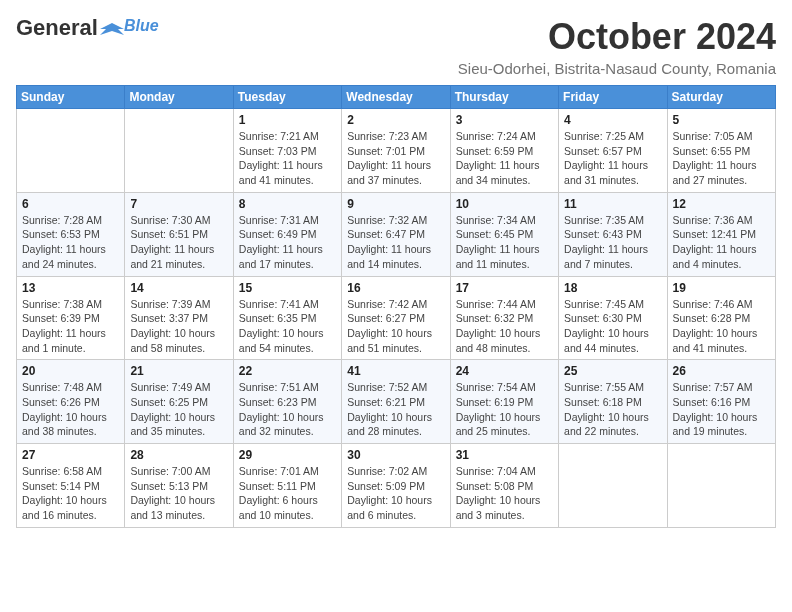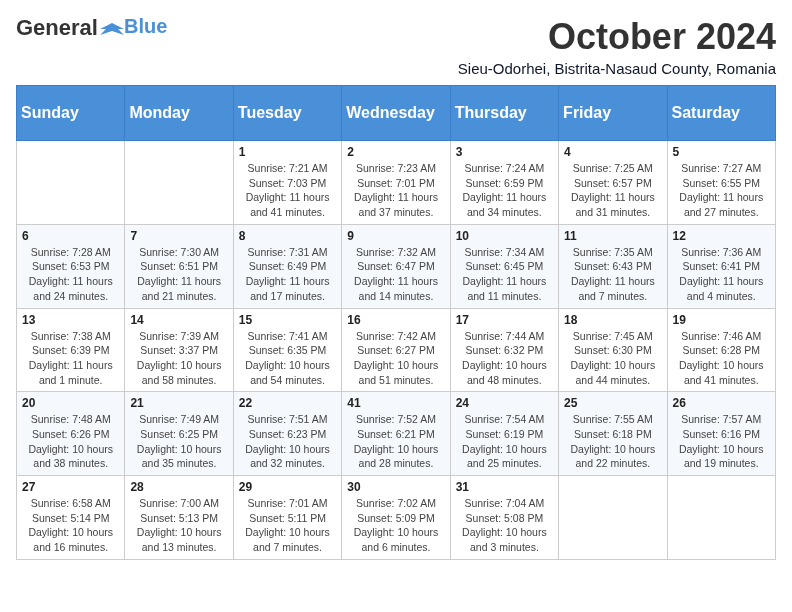--- a/index.html
+++ b/index.html
@@ -38,35 +38,35 @@
     .title-area {
       text-align: right;
     }
     .month-title {
       font-size: 36px;
       color: #333;
       font-weight: bold;
     }
     .location-title {
       font-size: 15px;
-      color: #0f172a;
+      color: #737373;
       margin-top: 2px;
     }
     .calendar {
       width: 100%;
       border-collapse: collapse;
       margin-top: 8px;
       font-size: 11px;
     }
     .calendar th {
       background-color: #4a90d9;
       color: #fff;
-      padding: 18px 4px;
+      padding: 4px 4px;
       text-align: left;
-      font-size: 16px;
+      font-size: 12px;
       border: 1px solid #3a7ec9;
     }
     .calendar td {
       border: 1px solid #ccc;
       vertical-align: top;
       padding: 4px 5px;
       width: 108px;
       min-height: 70px;
       background: #fff;
     }
@@ -76,39 +76,38 @@
     .day-number {
       font-weight: bold;
       font-size: 12px;
       margin-bottom: 2px;
       color: #222;
     }
     .day-info {
       color: #444;
       font-size: 10.5px;
       line-height: 1.4;
-      text-align: center;
     }
     .empty-cell {
       background: #fff;
     }
   </style>
 </head>
 <body>
 
 <div class="header-area">
   <div class="logo-area">
     <div style="display:flex;align-items:center;">
       <span class="logo-text">
         <span class="general">General</span><svg class="logo-icon" viewBox="0 0 24 16">
             <polygon points="12,2 24,8 18,8 24,14 12,10 0,14 6,8 0,8" fill="#4a90d9"></polygon>
           </svg>
       </span>
     </div>
-    <div style="font-size:20px;font-weight:bold;color:#4a90d9;margin-top:-4px;">Blue</div>
+    <div style="font-size:16px;font-weight:bold;color:#4a90d9;margin-top:-4px;font-style:italic;">Blue</div>
   </div>
   <div class="title-area">
     <div class="month-title">October 2024</div>
     <div class="location-title">Sieu-Odorhei, Bistrita-Nasaud County, Romania</div>
   </div>
 </div>
 
 <table class="calendar">
   <thead>
     <tr id="header-row">
@@ -136,21 +135,21 @@
         <td>
           <div class="day-number">3</div>
           <div class="day-info"><span>Sunrise: 7:24 AM</span><br><span>Sunset: 6:59 PM</span><br><span>Daylight: 11 hours and 34 minutes.</span></div>
         </td>
         <td>
           <div class="day-number">4</div>
           <div class="day-info"><span>Sunrise: 7:25 AM</span><br><span>Sunset: 6:57 PM</span><br><span>Daylight: 11 hours and 31 minutes.</span></div>
         </td>
         <td>
           <div class="day-number">5</div>
-          <div class="day-info"><span>Sunrise: 7:27 AM</span><br><span>Sunset: 6:55 PM</span><br><span>Daylight: 11 hours and 27 minutes.</span></div>
+          <div class="day-info"><span>Sunrise: 7:05 AM</span><br><span>Sunset: 6:55 PM</span><br><span>Daylight: 11 hours and 27 minutes.</span></div>
         </td>
       </tr>
       <tr>
         <td>
           <div class="day-number">6</div>
           <div class="day-info"><span>Sunrise: 7:28 AM</span><br><span>Sunset: 6:53 PM</span><br><span>Daylight: 11 hours and 24 minutes.</span></div>
         </td>
         <td>
           <div class="day-number">7</div>
           <div class="day-info"><span>Sunrise: 7:30 AM</span><br><span>Sunset: 6:51 PM</span><br><span>Daylight: 11 hours and 21 minutes.</span></div>
@@ -166,21 +165,21 @@
         <td>
           <div class="day-number">10</div>
           <div class="day-info"><span>Sunrise: 7:34 AM</span><br><span>Sunset: 6:45 PM</span><br><span>Daylight: 11 hours and 11 minutes.</span></div>
         </td>
         <td>
           <div class="day-number">11</div>
           <div class="day-info"><span>Sunrise: 7:35 AM</span><br><span>Sunset: 6:43 PM</span><br><span>Daylight: 11 hours and 7 minutes.</span></div>
         </td>
         <td>
           <div class="day-number">12</div>
-          <div class="day-info"><span>Sunrise: 7:36 AM</span><br><span>Sunset: 6:41 PM</span><br><span>Daylight: 11 hours and 4 minutes.</span></div>
+          <div class="day-info"><span>Sunrise: 7:36 AM</span><br><span>Sunset: 12:41 PM</span><br><span>Daylight: 11 hours and 4 minutes.</span></div>
         </td>
       </tr>
       <tr>
         <td>
           <div class="day-number">13</div>
           <div class="day-info"><span>Sunrise: 7:38 AM</span><br><span>Sunset: 6:39 PM</span><br><span>Daylight: 11 hours and 1 minute.</span></div>
         </td>
         <td>
           <div class="day-number">14</div>
           <div class="day-info"><span>Sunrise: 7:39 AM</span><br><span>Sunset: 3:37 PM</span><br><span>Daylight: 10 hours and 58 minutes.</span></div>
@@ -240,21 +239,21 @@
         <td>
           <div class="day-number">27</div>
           <div class="day-info"><span>Sunrise: 6:58 AM</span><br><span>Sunset: 5:14 PM</span><br><span>Daylight: 10 hours and 16 minutes.</span></div>
         </td>
         <td>
           <div class="day-number">28</div>
           <div class="day-info"><span>Sunrise: 7:00 AM</span><br><span>Sunset: 5:13 PM</span><br><span>Daylight: 10 hours and 13 minutes.</span></div>
         </td>
         <td>
           <div class="day-number">29</div>
-          <div class="day-info"><span>Sunrise: 7:01 AM</span><br><span>Sunset: 5:11 PM</span><br><span>Daylight: 10 hours and 7 minutes.</span></div>
+          <div class="day-info"><span>Sunrise: 7:01 AM</span><br><span>Sunset: 5:11 PM</span><br><span>Daylight: 6 hours and 10 minutes.</span></div>
         </td>
         <td>
           <div class="day-number">30</div>
           <div class="day-info"><span>Sunrise: 7:02 AM</span><br><span>Sunset: 5:09 PM</span><br><span>Daylight: 10 hours and 6 minutes.</span></div>
         </td>
         <td>
           <div class="day-number">31</div>
           <div class="day-info"><span>Sunrise: 7:04 AM</span><br><span>Sunset: 5:08 PM</span><br><span>Daylight: 10 hours and 3 minutes.</span></div>
         </td>
         <td class="empty-cell"></td>

